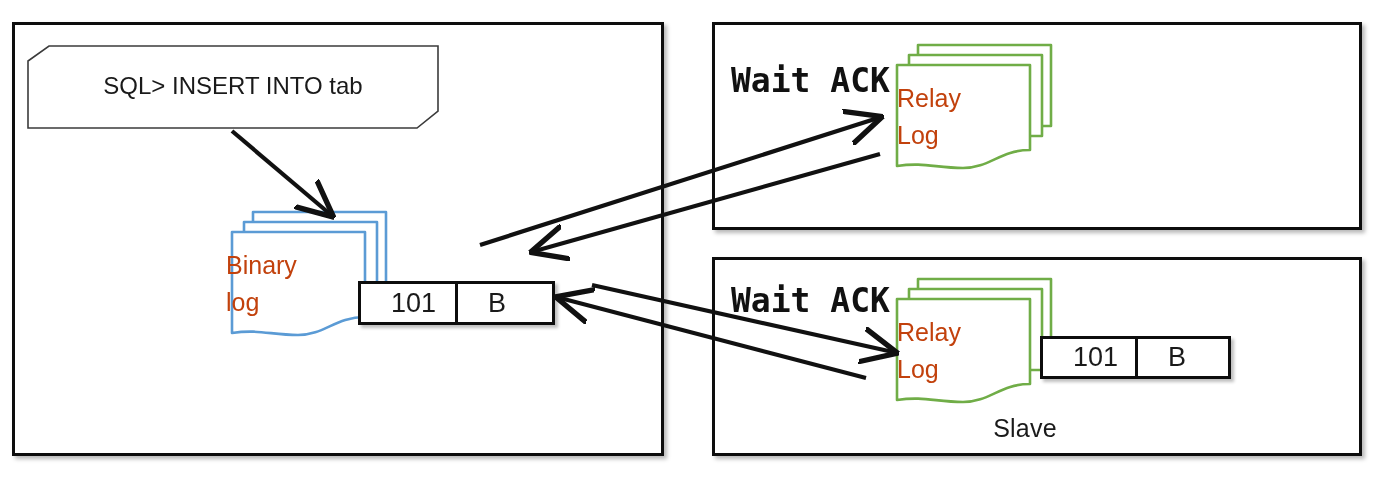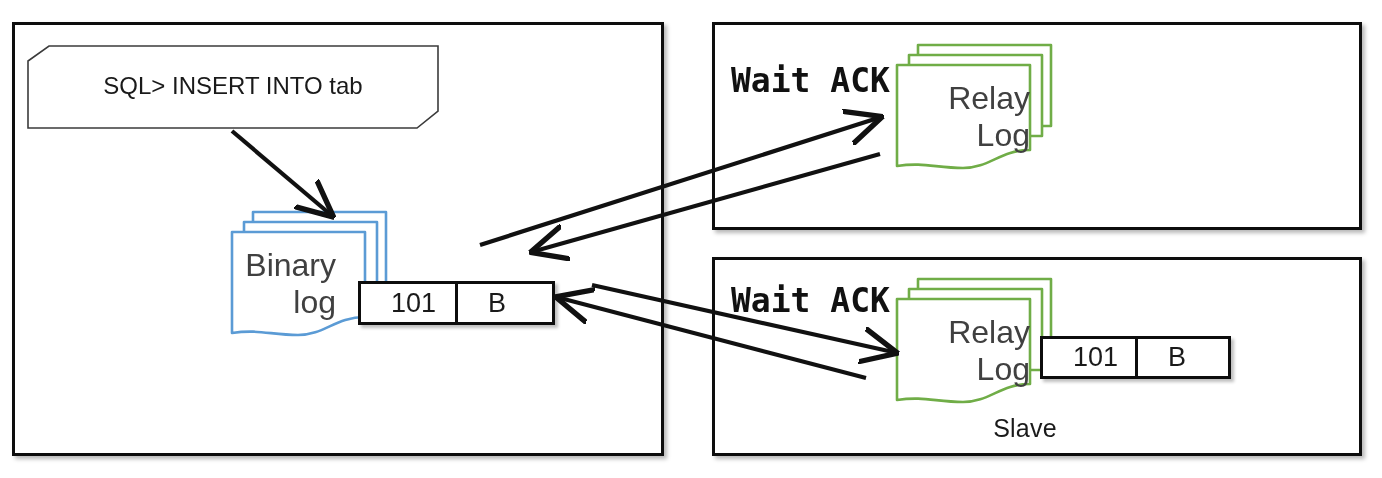--- a/index.html
+++ b/index.html
@@ -16,21 +16,21 @@
 
   
   #sql-callout{position:absolute;left:27px;top:45px;width:412px;height:84px;}
   #sql-callout svg{position:absolute;left:0;top:0;}
   #sql-text{position:absolute;left:0;top:8px;width:412px;text-align:center;
             font-size:24px;line-height:31px;color:#1a1a1a;margin-top:17px;}
 
   
   .docstack{position:absolute;}
   .docstack svg{position:absolute;left:0;top:0;overflow:visible;}
-  .doclabel{position:absolute;text-align:right;font-size:32px;line-height:37px;color:#404040;}
+  .doclabel{position:absolute;text-align:left;font-size:25px;line-height:37px;color:#c2410c;}
 
   
   .rowtable{position:absolute;display:flex;background:#ffffff;border:3px solid #0d0d0d;
             box-sizing:border-box;box-shadow:3px 3px 3px rgba(0,0,0,0.25);}
   .rowtable .cell{display:flex;align-items:center;box-sizing:border-box;
                   font-size:27px;color:#1a1a1a;padding-left:30px;}
   .rowtable .cell.second{border-left:3px solid #0d0d0d;}
 
   
   .waitack{position:absolute;font-family:"DejaVu Sans Mono",monospace;font-weight:bold;

